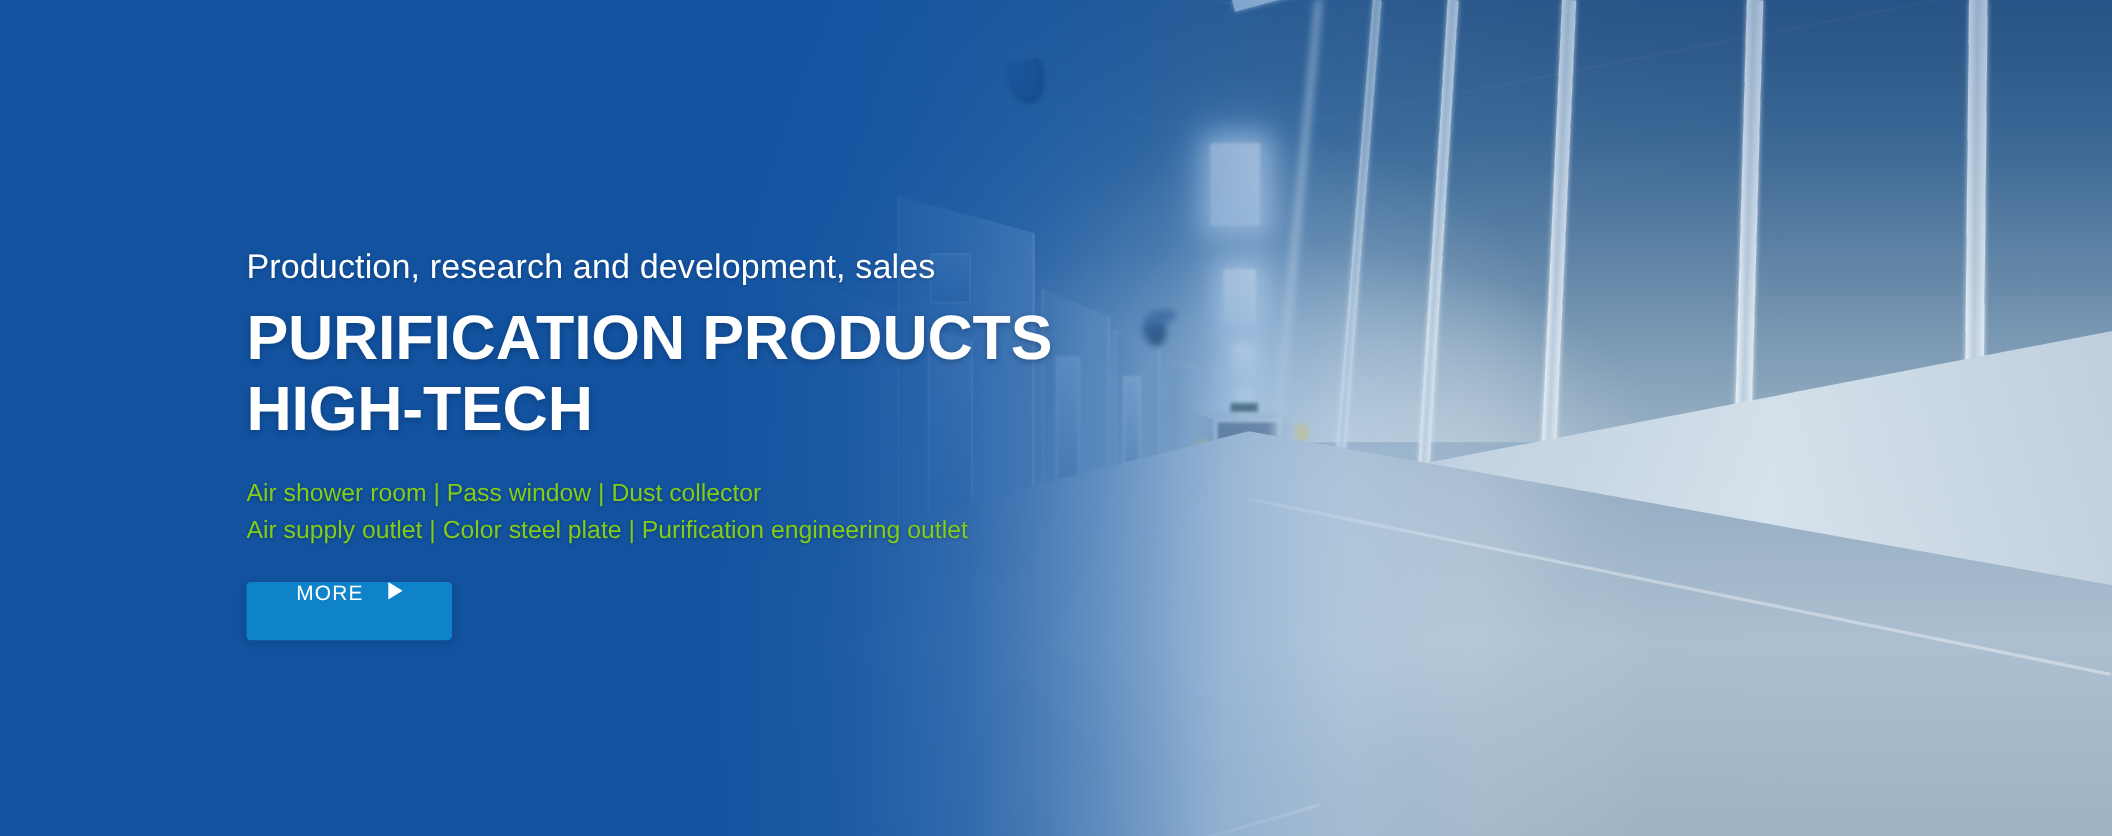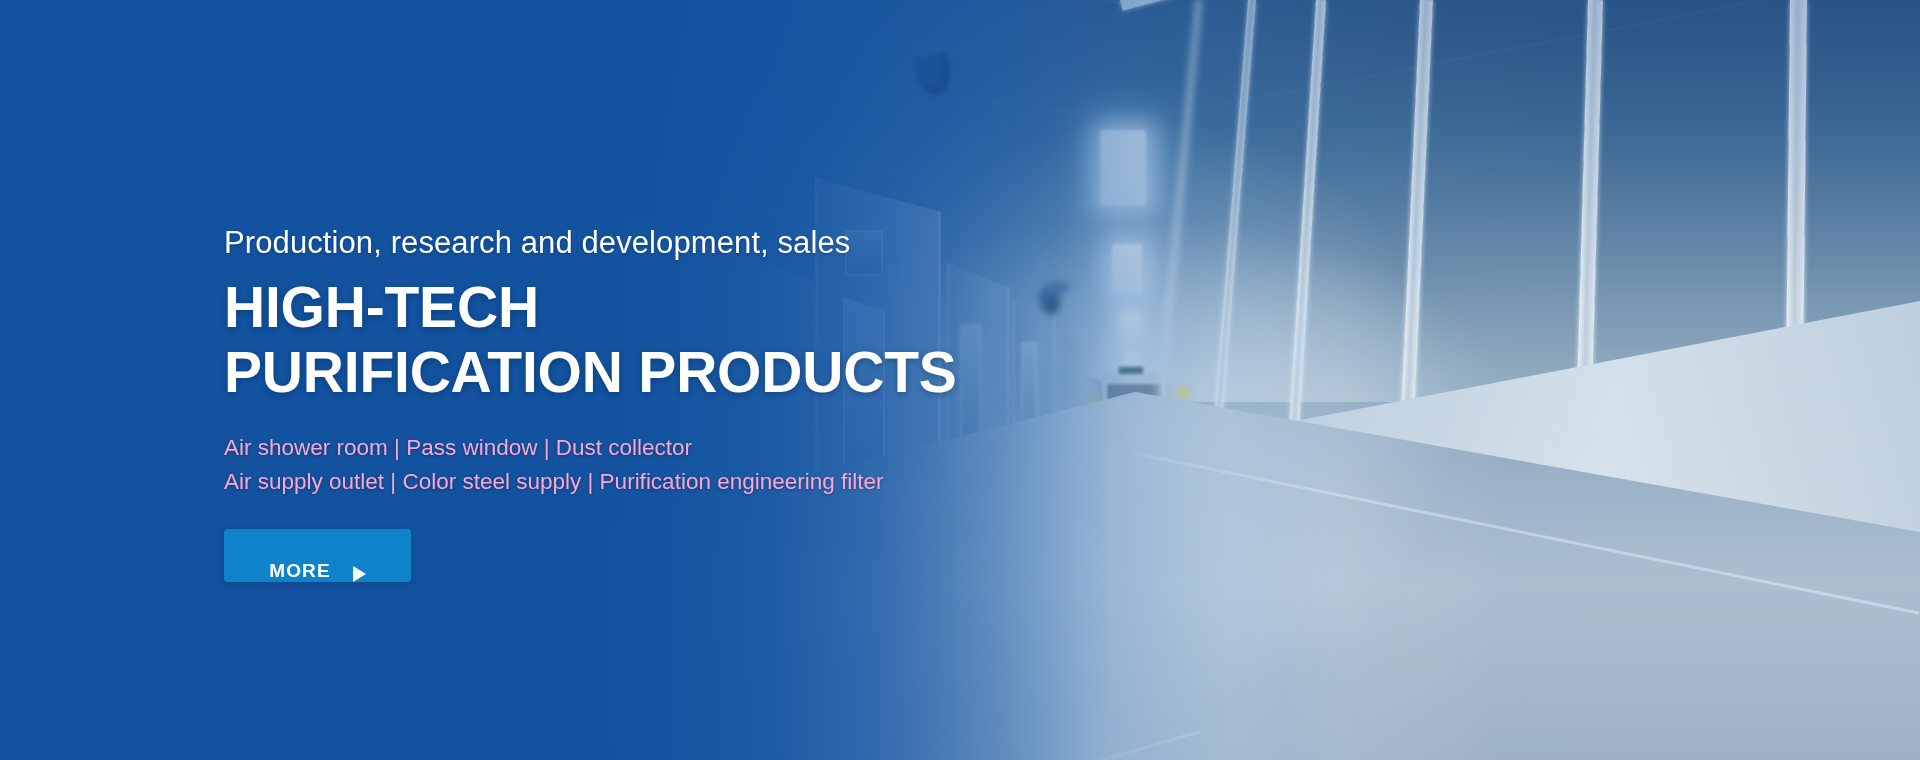--- a/index.html
+++ b/index.html
@@ -154,27 +154,27 @@
   .content{ position:absolute; left:224px; top:224px; width:1050px; z-index:9; }
   .eyebrow{
     font-size:31px; color:#ffffff; font-weight:400; letter-spacing:.1px;
     line-height:1.2; text-shadow:0 1px 3px rgba(0,28,66,.35);
   }
   .headline{
     margin-top:14px; font-size:57px; font-weight:700; color:#ffffff;
     line-height:1.13; letter-spacing:-.2px; text-shadow:0 2px 6px rgba(0,28,66,.35);
   }
   .headline .l2{ display:block; white-space:nowrap; }
-  .features{ margin-top:27px; font-size:22.5px; color:#f9a8d4; line-height:1.52;
+  .features{ margin-top:27px; font-size:22.5px; color:#84cc16; line-height:1.52;
              font-weight:400; text-shadow:0 1px 3px rgba(0,28,66,.4); }
   .features span{ display:block; white-space:nowrap; }
   .more-btn{
-    margin-top:30px; display:inline-flex; align-items:flex-end; justify-content:center;
+    margin-top:30px; display:inline-flex; align-items:flex-start; justify-content:center;
     gap:22px; width:187px; height:53px; background:#0f83c9; border:none; border-radius:4px;
-    color:#fff; font-size:19px; font-weight:700; letter-spacing:1.1px;
+    color:#fff; font-size:19px; font-weight:400; letter-spacing:1.1px;
     font-family:"Liberation Sans", sans-serif; cursor:pointer;
     box-shadow:0 2px 8px rgba(0,30,70,.22);
   }
   .more-btn .tri{ width:0; height:0; border-left:13px solid #fff;
                   border-top:8px solid transparent; border-bottom:8px solid transparent; display:block; }
 </style>
 </head>
 <body>
 
 <div id="banner">
@@ -288,26 +288,26 @@
     <div class="skirt" style="left:1135px;top:452px;width:800px;transform:rotate(11.5deg);opacity:.7"></div>
 
     <div class="photo-tone"></div>
   </div>
 
   <div class="overlay"></div>
 
   <div class="content">
     <div class="eyebrow">Production, research and development, sales</div>
     <h1 class="headline">
+      <span class="l2">PURIFICATION PRODUCTS</span>
       <span class="l2">HIGH-TECH</span>
-      <span class="l2">PURIFICATION PRODUCTS</span>
     </h1>
     <div class="features">
       <span>Air shower room | Pass window | Dust collector</span>
-      <span>Air supply outlet | Color steel supply | Purification engineering filter</span>
+      <span>Air supply outlet | Color steel plate | Purification engineering outlet</span>
     </div>
     <button class="more-btn">
       <span>MORE</span>
       <span class="tri"></span>
     </button>
   </div>
 
 </div>
 
 </body></html>

